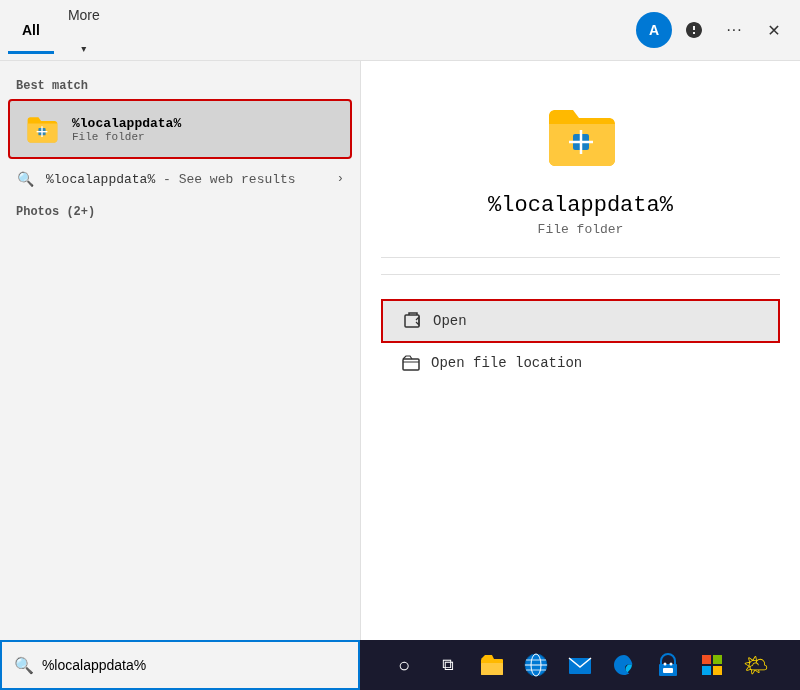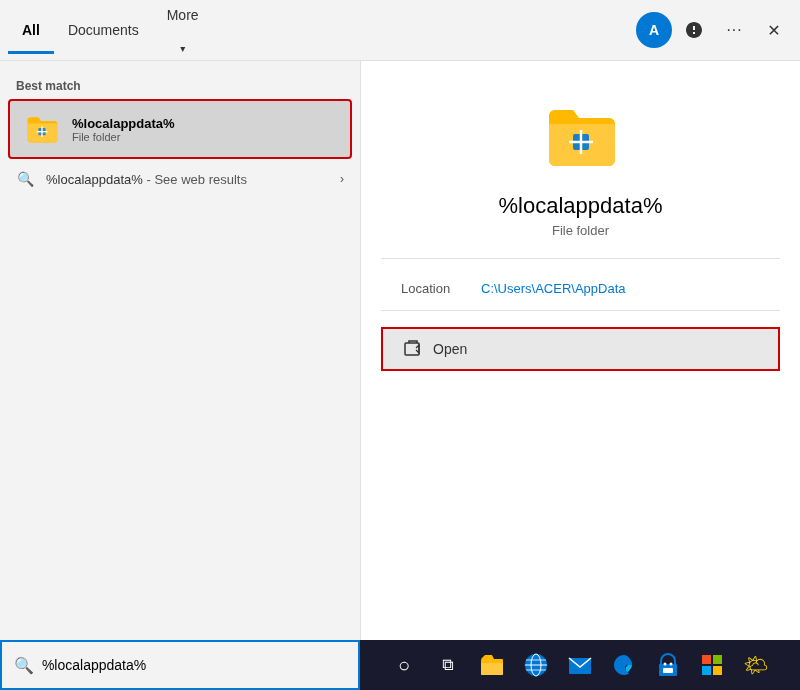--- a/index.html
+++ b/index.html
@@ -104,20 +104,21 @@
       font-size: 14px;
       font-weight: 600;
       cursor: pointer;
     }
 
     
     .content-area {
       display: flex;
       flex: 1;
       overflow: hidden;
+      font-family: Liberation Mono, monospace;
     }
 
     
     .left-panel {
       width: 360px;
       background: #f3f3f3;
       padding: 10px 0;
       overflow-y: auto;
     }
 
@@ -279,20 +280,21 @@
 
     .info-value {
       font-size: 13px;
       color: #0078d4;
       text-decoration: none;
       cursor: pointer;
     }
 
     .action-buttons {
       width: 100%;
+      margin-top: 8px;
       text-align: center;
     }
 
     .action-btn {
       display: flex;
       align-items: center;
       padding: 10px 20px;
       cursor: pointer;
       width: 100%;
     }
@@ -372,23 +374,20 @@
     }
   </style>
 </head>
 <body>
 
 <div class="search-window">
 
   <div class="nav-tabs">
     <div class="nav-tab active">
       <span>All</span>
-    </div>
-    <div class="nav-tab">
-      <span>Documents</span>
     </div>
     <div class="nav-tab more-tab">
       <span>More</span>
       <span class="chevron-down">▾</span>
     </div>
     <div class="nav-right">
       <div class="user-avatar">
         <span>A</span>
       </div>
       <div class="nav-icon-btn">
@@ -428,60 +427,67 @@
 
       <div class="web-search-item">
         <div class="search-icon-circle">🔍</div>
         <span class="web-search-text">
           <span style="color:#333;">%localappdata%</span>
           <span class="web-search-link"> - See web results</span>
         </span>
         <span class="chevron-right">›</span>
       </div>
 
+      <div class="photos-label">Photos (2+)</div>
     </div>
 
     <div class="right-panel">
       <div class="right-content">
 
         <div class="folder-icon-large">
           <svg class="folder-svg-large" viewBox="0 0 80 80" fill="none" xmlns="http://www.w3.org/2000/svg">
             <path d="M8 20 C8 16 11 14 14 14 L32 14 L38 22 L68 22 C71 22 74 24 74 28 L74 64 C74 67 71 70 68 70 L14 70 C11 70 8 67 8 64 Z" fill="#FFB900"></path>
             <path d="M8 28 L74 28 L74 64 C74 67 71 70 68 70 L14 70 C11 70 8 67 8 64 Z" fill="#FFC83D"></path>
             <rect x="32" y="38" width="16" height="16" rx="2" fill="#0078D4" opacity="0.9"></rect>
             <line x1="40" y1="34" x2="40" y2="58" stroke="white" stroke-width="2.5"></line>
             <line x1="28" y1="46" x2="52" y2="46" stroke="white" stroke-width="2.5"></line>
           </svg>
         </div>
 
         <div class="result-title">%localappdata%</div>
         <div class="result-subtitle">File folder</div>
 
         <div class="divider"></div>
 
-        <div class="info-row">
-          <span class="info-label">Location</span>
-          <a class="info-value">C:\Users\ACER\AppData</a>
-        </div>
 
         <div class="divider"></div>
 
         <div class="action-buttons">
 
           <div class="action-btn highlighted">
             <div class="action-icon">
               <svg width="18" height="18" viewBox="0 0 18 18" fill="none">
                 <rect x="1" y="3" width="14" height="12" rx="1" stroke="#333" stroke-width="1.5" fill="none"></rect>
                 <path d="M5 3V1h8v2" stroke="#333" stroke-width="1.5" fill="none"></path>
                 <path d="M12 8l3-3v8l-3-3" stroke="#333" stroke-width="1.2" fill="none"></path>
               </svg>
             </div>
             <span class="action-label">Open</span>
           </div>
 
+          <div class="action-btn">
+            <div class="action-icon">
+              <svg width="18" height="18" viewBox="0 0 18 18" fill="none">
+                <rect x="1" y="5" width="16" height="11" rx="1" stroke="#333" stroke-width="1.5" fill="none"></rect>
+                <path d="M1 8h16" stroke="#333" stroke-width="1"></path>
+                <path d="M1 5l3-3h4l2 3" stroke="#333" stroke-width="1.2" fill="none"></path>
+              </svg>
+            </div>
+            <span class="action-label">Open file location</span>
+          </div>
 
 
         </div>
       </div>
     </div>
 
   </div>
 
   <div class="search-bar">
     <span class="search-bar-icon">🔍</span>

